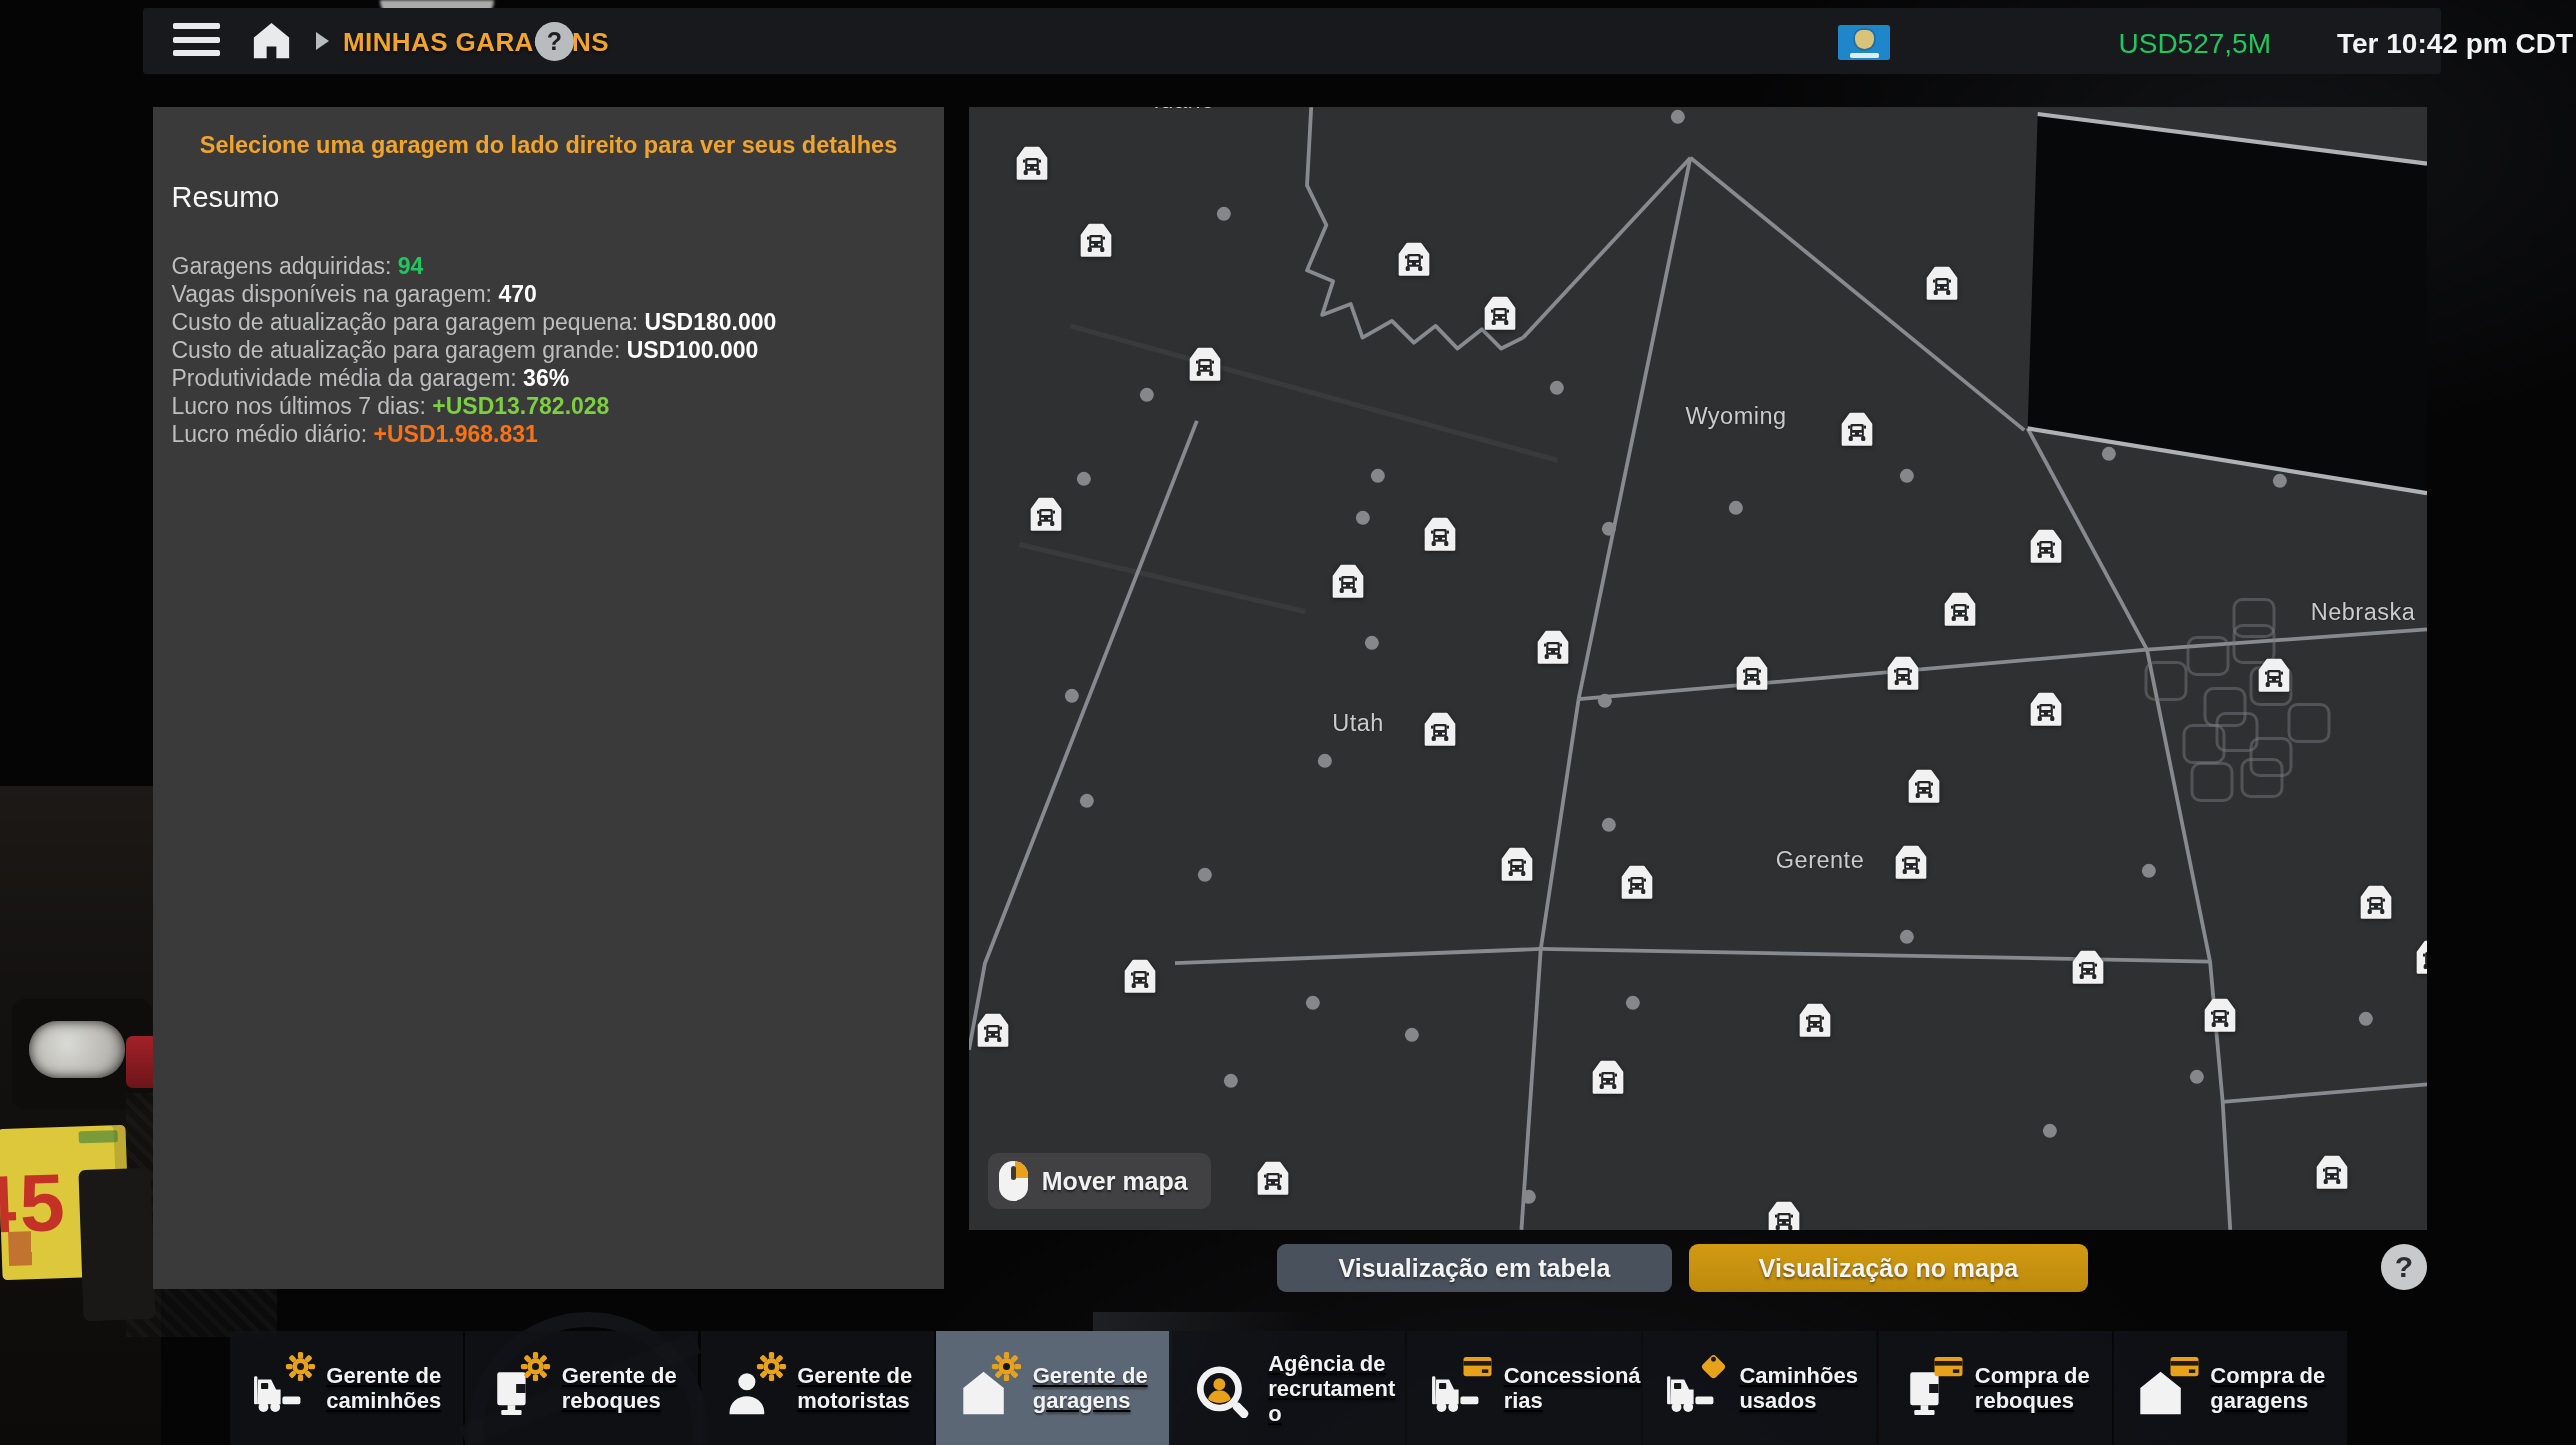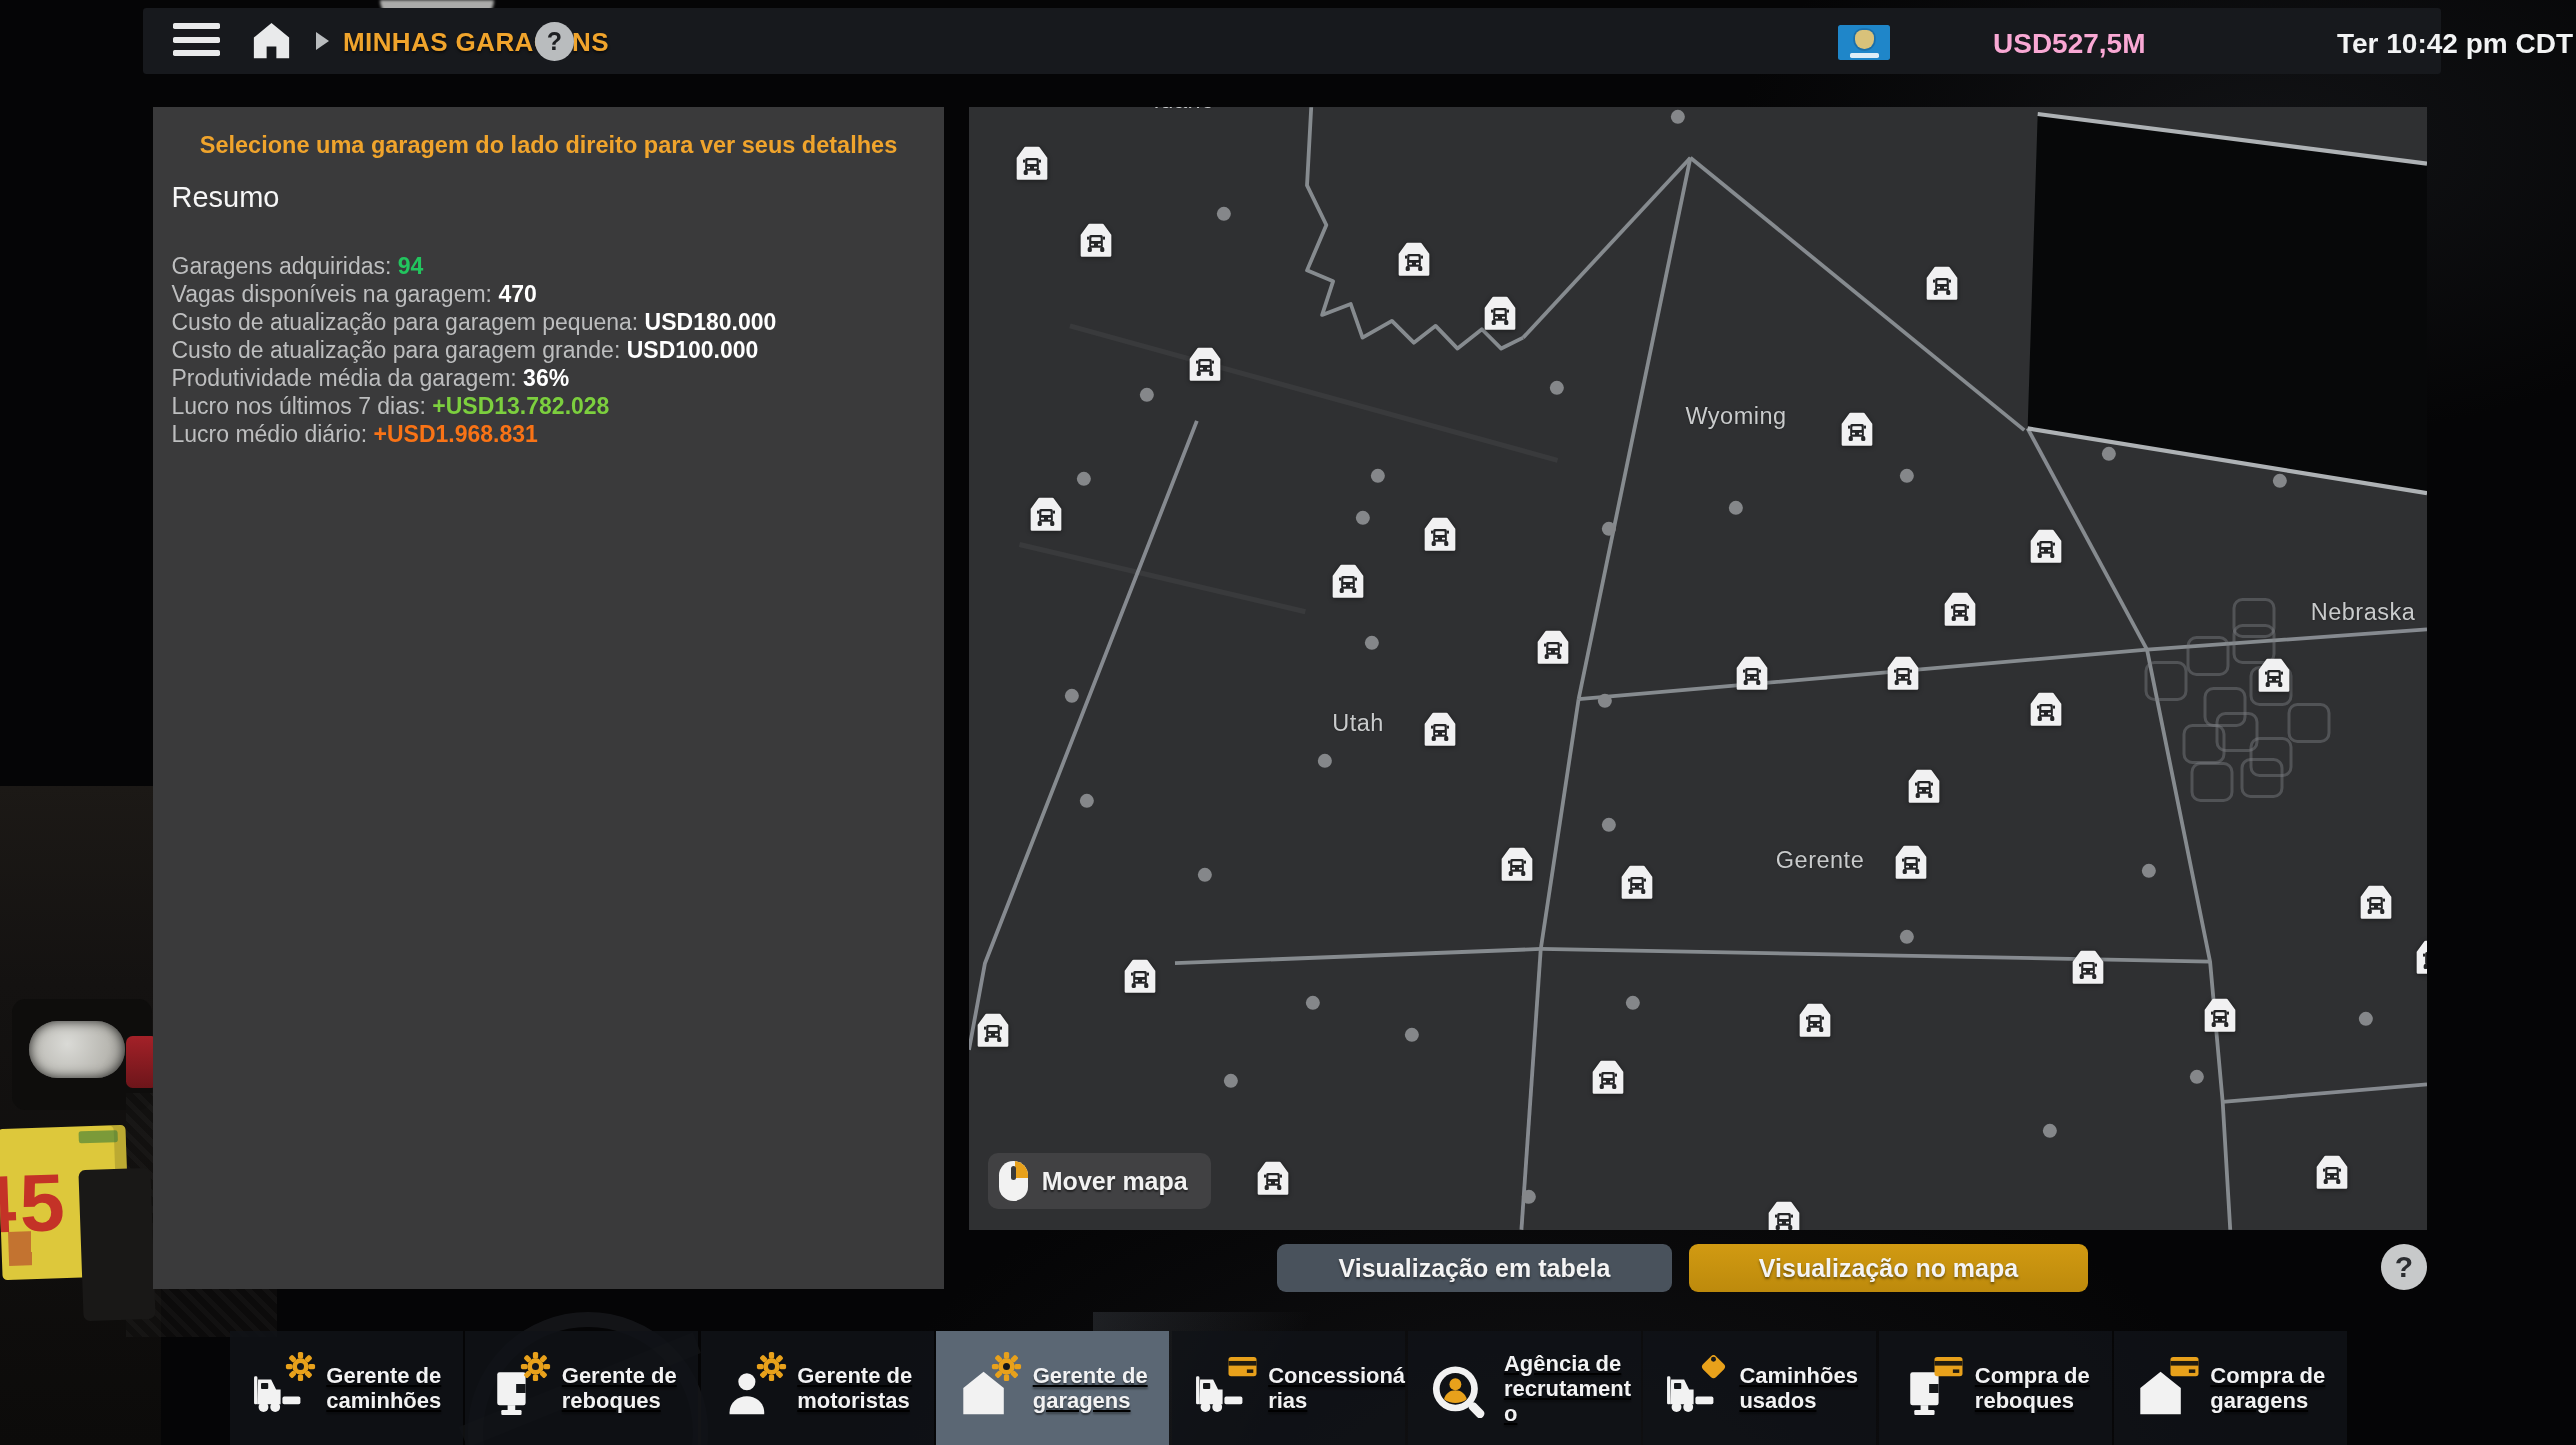--- a/index.html
+++ b/index.html
@@ -43,21 +43,21 @@
   .crumb-chevron{position:absolute;left:173px;top:23.5px;width:0;height:0;
     border-left:13.5px solid #b9bcbe;border-top:9.3px solid transparent;border-bottom:9.3px solid transparent;}
   .crumb{position:absolute;left:200px;top:18.5px;font-size:26px;font-weight:bold;color:#f0a42c;letter-spacing:0.4px;
     text-shadow:0 1.7px 2.5px rgba(0,0,0,.6);}
   .help-circle{position:absolute;left:392px;top:13.5px;width:39px;height:39px;border-radius:50%;background:#b9bcbe;
     color:#1d1f22;font-size:25px;font-weight:bold;display:flex;align-items:center;justify-content:center;}
   .flag-icon{position:absolute;left:1695px;top:17px;width:52px;height:35px;background:#1f86c9;border-radius:2.5px;overflow:hidden;}
   .flag-icon .shield{position:absolute;left:17px;top:5px;width:18.5px;height:18.5px;background:#d9c27a;border-radius:40% 40% 50% 50%;
     box-shadow:0 0 0 1.7px rgba(20,60,100,.3);}
   .flag-icon .band{position:absolute;left:11.8px;bottom:2.5px;width:29px;height:5px;background:rgba(255,255,255,.85);border-radius:1.7px;}
-  .money{position:absolute;left:1850px;top:20px;width:278px;text-align:left;font-size:28px;font-weight:bold;color:#f9a8d4;}
+  .money{position:absolute;left:1850px;top:20px;width:278px;text-align:right;font-size:28px;font-weight:normal;color:#22c55e;}
   .clock{position:absolute;left:2077px;top:20px;width:353px;text-align:right;padding-right:39px;font-size:28px;font-weight:bold;color:#f2f3f4;}
 
   
   .summary-panel{position:absolute;left:153px;top:107px;width:791px;height:1182px;background:#3a3a3b;z-index:5;}
   .hint{position:absolute;left:0;top:25px;width:100%;text-align:center;font-size:23.5px;font-weight:bold;color:#f0a42c;}
   .resumo{position:absolute;left:18.5px;top:74px;font-size:29px;font-weight:normal;color:#f6f6f6;}
   .srows{position:absolute;left:18.5px;top:145px;width:757px;}
   .srow{font-size:23px;line-height:28px;color:#bdbebf;}
   .srow .svalue{font-weight:bold;}
 
@@ -459,46 +459,46 @@
           </svg>
           <svg class="badge" viewBox="0 0 24 24">
             <use href="#i-gear"></use>
           </svg>
         </span>
         <span class="tlabel">Gerente de
 garagens</span>
       </div>
       <div class="titem">
         <span class="ticon">
-          <svg class="base" viewBox="0 0 24 24">
-            <use href="#i-truck"></use>
-          </svg>
-          <svg class="badge" viewBox="0 0 24 24">
-            <use href="#i-card"></use>
-          </svg>
-        </span>
-        <span class="tlabel">Concessioná
-rias</span>
-      </div>
-      <div class="titem">
-        <span class="ticon">
           <svg class="base big" viewBox="0 0 24 24">
             <use href="#i-mag"></use>
           </svg>
         </span>
         <span class="tlabel">Agência de
 recrutament
 o</span>
       </div>
       <div class="titem">
         <span class="ticon">
           <svg class="base" viewBox="0 0 24 24">
             <use href="#i-truck"></use>
           </svg>
           <svg class="badge" viewBox="0 0 24 24">
+            <use href="#i-card"></use>
+          </svg>
+        </span>
+        <span class="tlabel">Concessioná
+rias</span>
+      </div>
+      <div class="titem">
+        <span class="ticon">
+          <svg class="base" viewBox="0 0 24 24">
+            <use href="#i-truck"></use>
+          </svg>
+          <svg class="badge" viewBox="0 0 24 24">
             <use href="#i-tag"></use>
           </svg>
         </span>
         <span class="tlabel">Caminhões
 usados</span>
       </div>
       <div class="titem">
         <span class="ticon">
           <svg class="base" viewBox="0 0 24 24">
             <use href="#i-trailer"></use>

